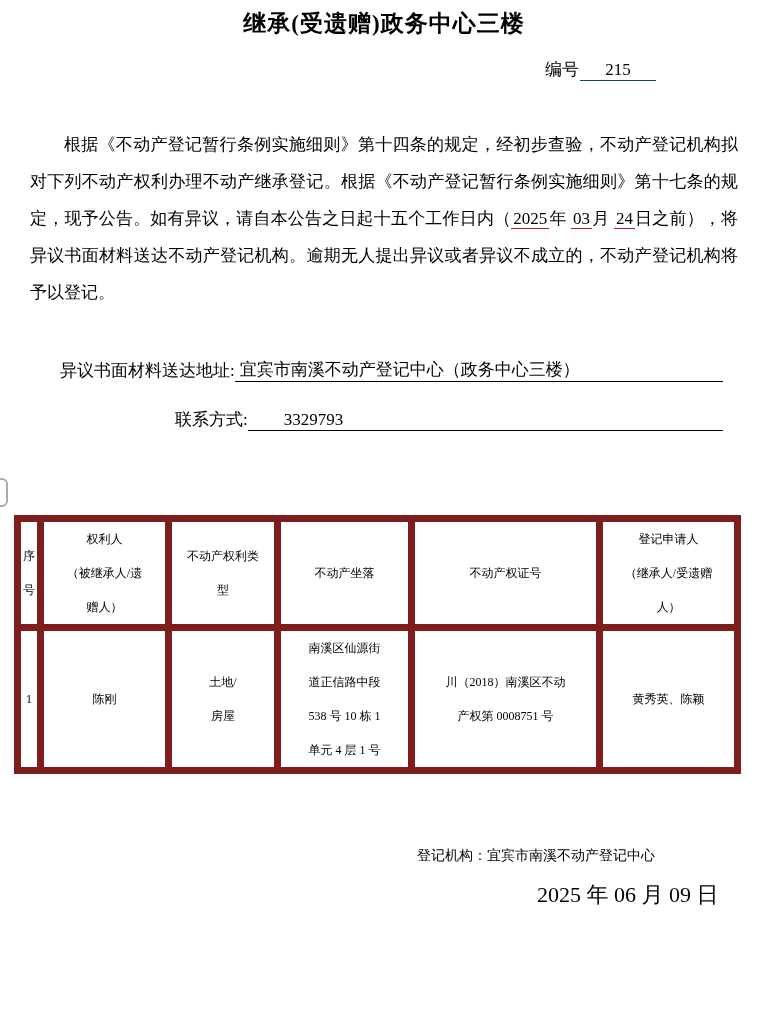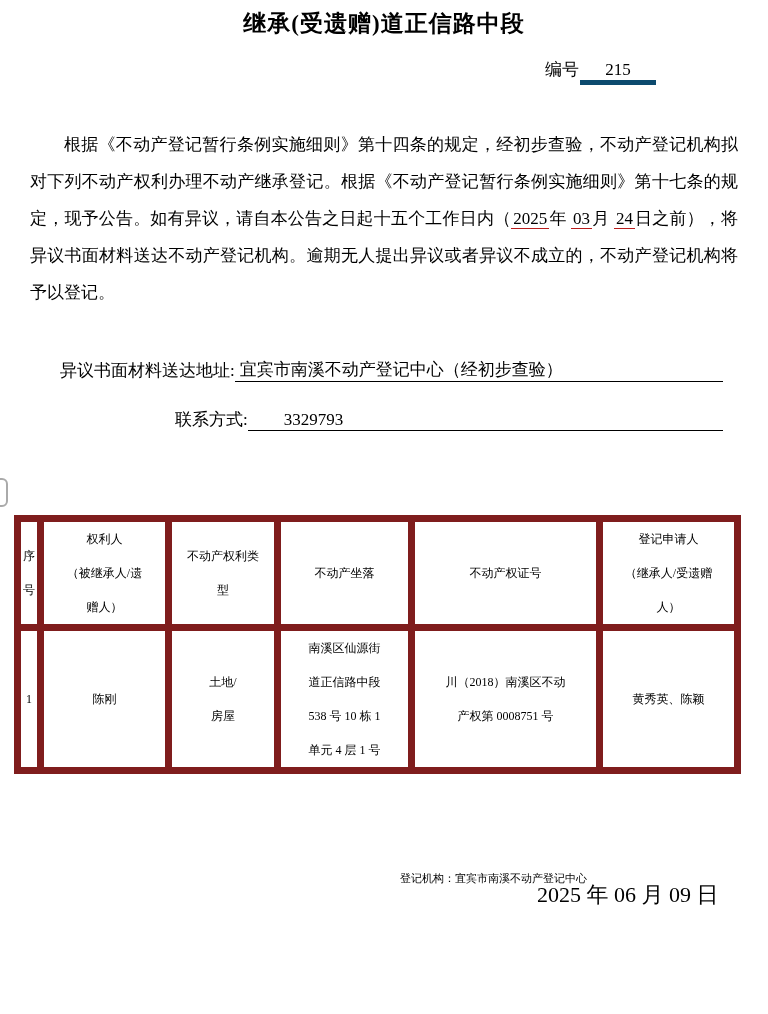--- a/index.html
+++ b/index.html
@@ -28,21 +28,21 @@
   .number-line {
     position: absolute;
     top: 58px;
     left: 545px;
     font-size: 17px;
     white-space: nowrap;
   }
   .number-underline {
     display: inline-block;
     width: 76px;
-    border-bottom: 5px solid #0c4a6e;
+    border-bottom: 1px solid #0c4a6e;
     text-align: center;
     margin-left: 1px;
   }
   .body-para {
     position: absolute;
     top: 126px;
     left: 30px;
     width: 708px;
     font-size: 17px;
     line-height: 37px;
@@ -106,50 +106,49 @@
   .col-holder    { width: 128px; }
   .col-type      { width: 109px; }
   .col-location  { width: 134px; }
   .col-cert      { width: 188px; }
   .col-applicant { width: 138px; }
   .row-header { height: 103px; }
   .row-data   { height: 136px; }
   .footer-agency {
     position: absolute;
     top: 847px;
-    left: 400px;
-    font-size: 11px;
+    left: 417px;
+    font-size: 14px;
     white-space: nowrap;
-    margin-top: 24px;
   }
   .footer-date {
     position: absolute;
     top: 880px;
     left: 537px;
     font-size: 22px;
     white-space: nowrap;
   }
 </style>
 </head>
 <body>
 
 <div class="page">
 
-  <h1 class="doc-title">继承(受遗赠)道正信路中段</h1>
+  <h1 class="doc-title">继承(受遗赠)政务中心三楼</h1>
 
   <div class="number-line">
     <span>编号</span><span class="number-underline">215</span>
   </div>
 
   <p class="body-para"><span>根据《不动产登记暂行条例实施细则》第十四条的规定，经初步查验，不动产登记机构拟对下列不动产权利办理不动产继承登记。根据《不动产登记暂行条例实施细则》第十七条的规定，现予公告。如有异议，请自本公告之日起十五个工作日内（</span><span class="u-fill">2025</span><span>年 </span><span class="u-fill">03</span><span>月 </span><span class="u-fill">24</span><span>日之前），将异议书面材料送达不动产登记机构。逾期无人提出异议或者异议不成立的，不动产登记机构将予以登记。</span></p>
 
   <div class="delivery-block">
     <div class="delivery-row">
       <span class="delivery-label">异议书面材料送达地址:</span>
-      <span class="delivery-value">宜宾市南溪不动产登记中心（经初步查验）</span>
+      <span class="delivery-value">宜宾市南溪不动产登记中心（政务中心三楼）</span>
     </div>
     <div class="delivery-row contact">
       <span class="delivery-label">联系方式:</span>
       <span class="delivery-value">3329793</span>
     </div>
   </div>
 
   <div class="edge-fragment"></div>
 
   <table class="property-table">

